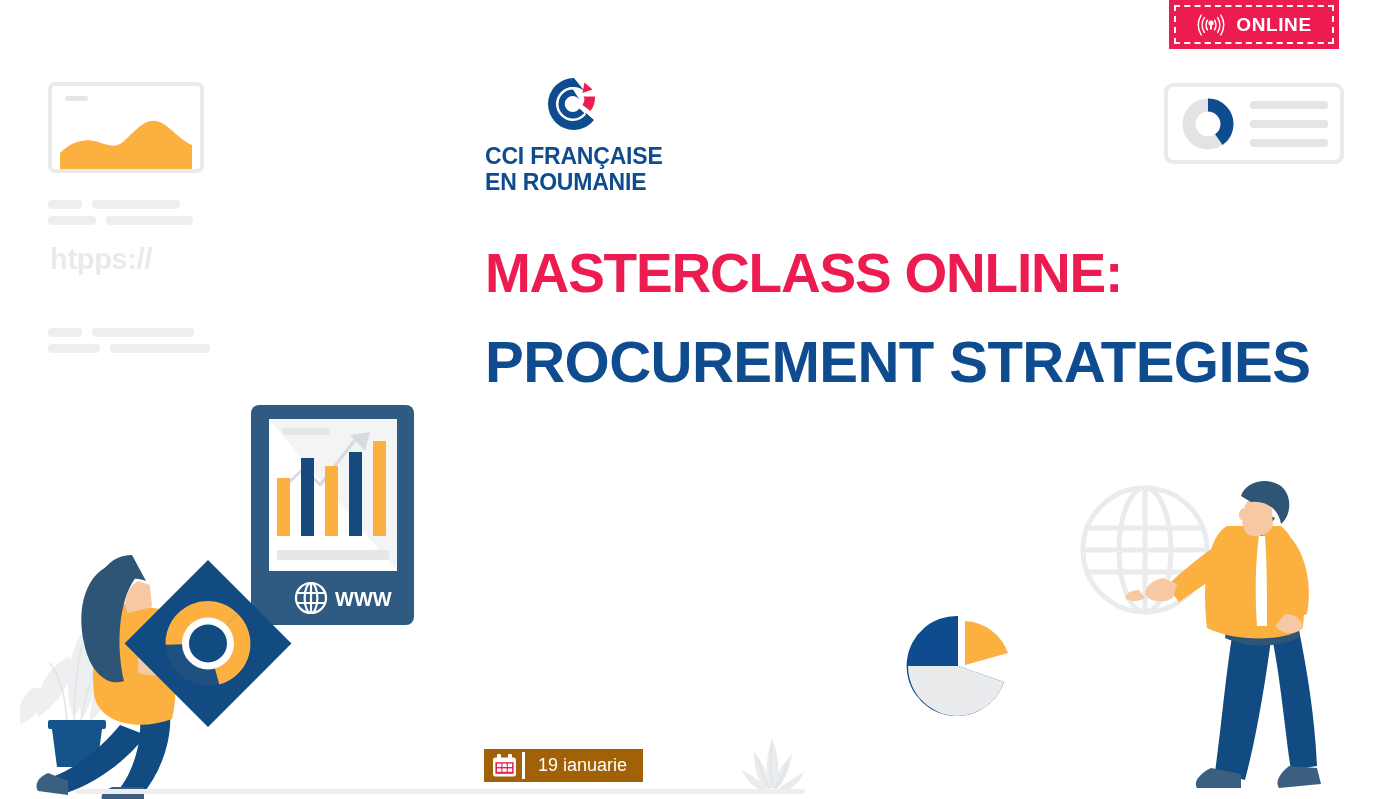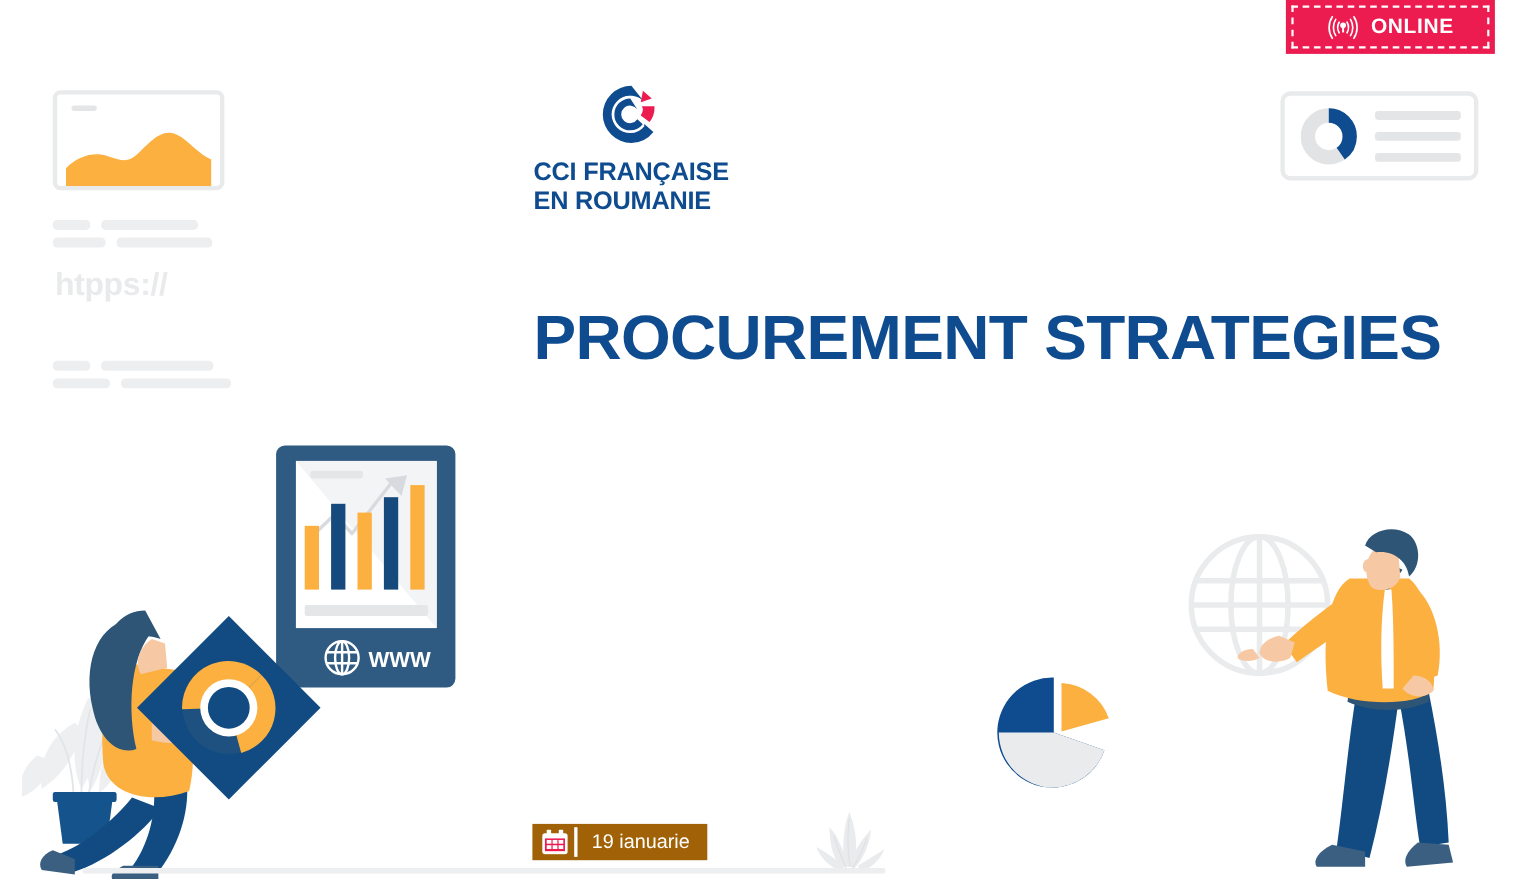--- a/index.html
+++ b/index.html
@@ -17,21 +17,21 @@
     height: 799px;
     background: #ffffff;
     overflow: hidden;
   }
 
   
   .online-badge {
     position: absolute;
     top: 0px;
     left: 1169px;
-    width: 190px;
+    width: 170px;
     height: 49px;
     background: #ec1c51;
     display: flex;
     align-items: center;
     justify-content: center;
     gap: 10px;
   }
   .online-badge::after {
     content: "";
     position: absolute;
@@ -234,20 +234,21 @@
       <path d="M38.5 6.5 L46.5 13.5 L36.5 17 Z" fill="#ec1c51"></path>
       <path d="M37.5 20.5 L49 20.5 A22 22 0 0 1 44.5 35 L36.5 29 A11 11 0 0 0 38.5 23 Z" fill="#ec1c51"></path>
     </svg>
     <div class="logo-text">
       <span class="l1">CCI FRANÇAISE</span>
       <span class="l2">EN ROUMANIE</span>
     </div>
   </div>
 
   <div class="title-wrap">
+    <div class="title-1">MASTERCLASS ONLINE:</div>
     <div class="title-2">PROCUREMENT STRATEGIES</div>
   </div>
 
   <div class="date-badge">
     <span class="cal-box">
       <svg class="cal-icon" viewBox="0 0 25 23">
         <rect x="5" y="0" width="4" height="5" rx="1" fill="#ffffff"></rect>
         <rect x="16" y="0" width="4" height="5" rx="1" fill="#ffffff"></rect>
         <rect x="1" y="3.5" width="23" height="19" rx="2.5" fill="#ffffff"></rect>
         <rect x="3.4" y="8.2" width="18.2" height="11.6" fill="#ec1c51"></rect>

